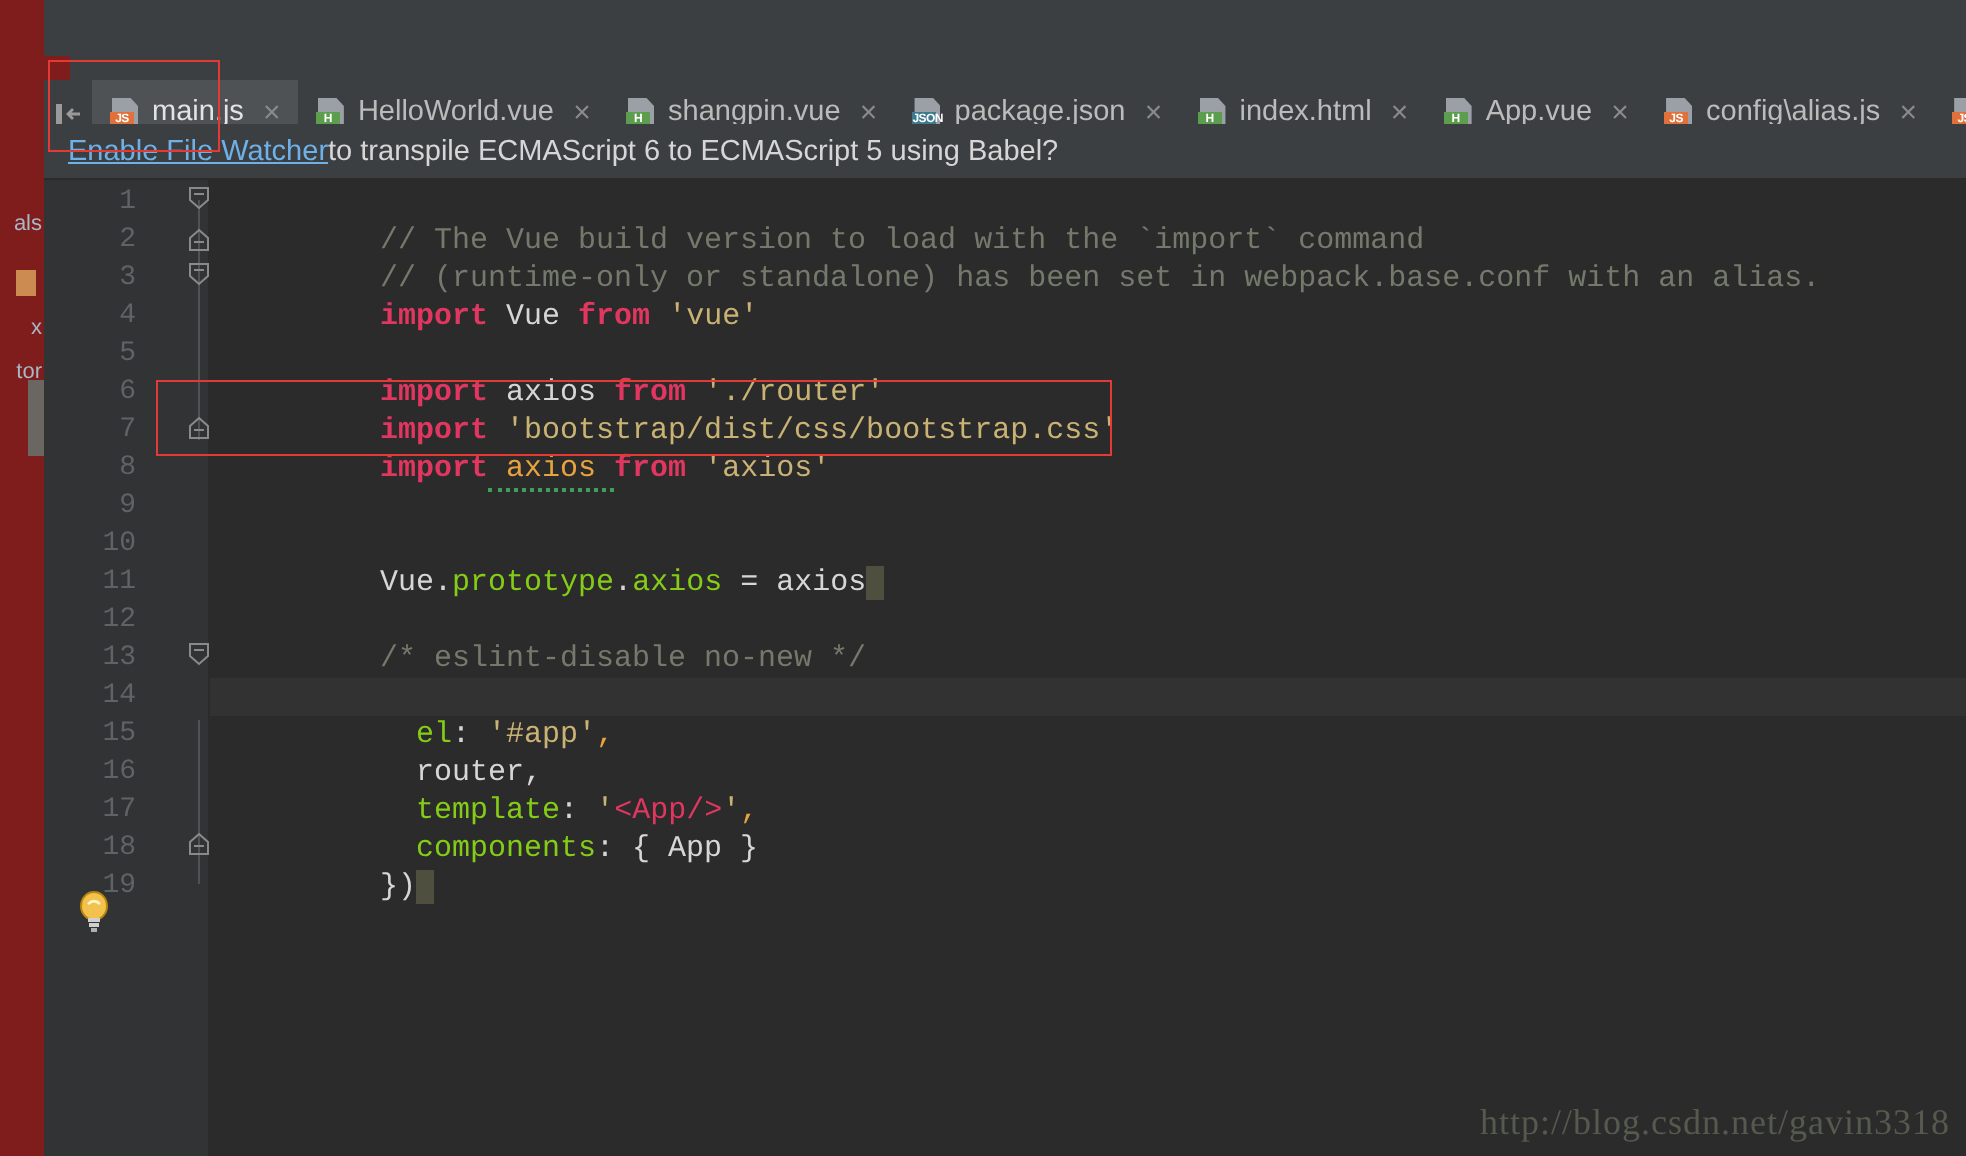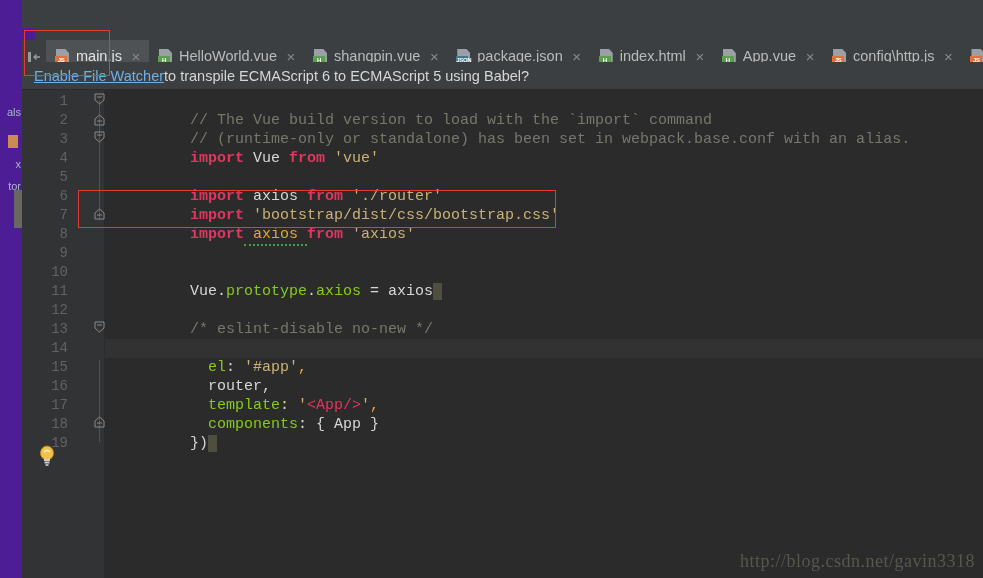--- a/index.html
+++ b/index.html
@@ -7,21 +7,21 @@
     width: 983px; height: 578px;
     background: #3c3f41;
     font-family: "Liberation Sans", sans-serif;
     overflow: hidden;
   }
   #app { position: relative; width: 983px; height: 578px; }
 
   
   .toolstrip {
     position: absolute; left: 0; top: 0; width: 35px; height: 578px;
-    background: #4c1d95;
+    background: #7f1d1d;
   }
   .toolstrip-label {
     position: absolute; left: 0; width: 22px;
     color: #a9b7c6; font-size: 11px;
     font-family: "Liberation Sans", sans-serif;
     text-align: right; padding-right: 1px; white-space: nowrap;
     overflow: hidden;
   }
   .ts-1 { top: 106px; }
   .ts-3 { top: 158px; }
@@ -241,21 +241,21 @@
       </span>
       <span class="tab-label">App.vue</span>
       <span class="tab-close">×</span>
     </div>
 
     <div class="tab">
       <span class="ficon">
         <span class="page"></span>
           <span class="badge js">JS</span>
       </span>
-      <span class="tab-label">config\http.js</span>
+      <span class="tab-label">config\alias.js</span>
       <span class="tab-close">×</span>
     </div>
 
     <div class="tab clipped">
       <span class="ficon">
         <span class="page"></span>
           <span class="badge js">JS</span>
       </span>
 
     </div>

